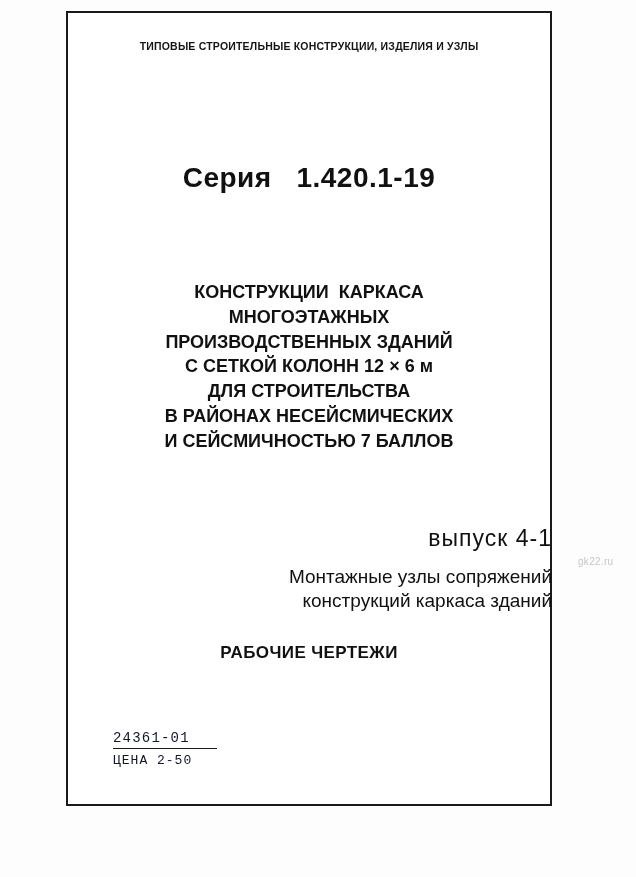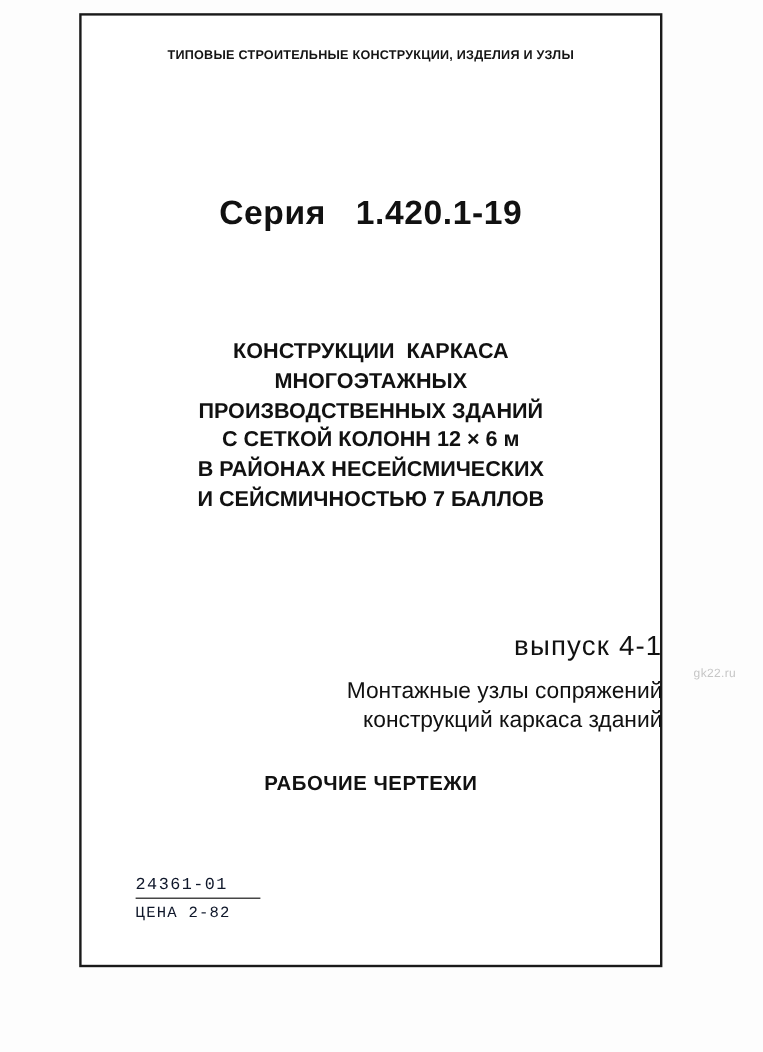--- a/index.html
+++ b/index.html
@@ -175,34 +175,35 @@
 
   <div id="series-block">
     <div id="series-line">Серия   1.420.1-19</div>
   </div>
 
   <div id="title-block">
     <span class="tline">КОНСТРУКЦИИ  КАРКАСА</span>
     <span class="tline">МНОГОЭТАЖНЫХ</span>
     <span class="tline">ПРОИЗВОДСТВЕННЫХ ЗДАНИЙ</span>
     <span class="tline">С СЕТКОЙ КОЛОНН 12 × 6 м</span>
+    <span class="tline">ДЛЯ СТРОИТЕЛЬСТВА</span>
     <span class="tline">В РАЙОНАХ НЕСЕЙСМИЧЕСКИХ</span>
     <span class="tline">И СЕЙСМИЧНОСТЬЮ 7 БАЛЛОВ</span>
   </div>
 
   <div id="issue-block">
     <span id="issue-number">выпуск 4-1</span>
     <span id="issue-desc">
       <span>Монтажные узлы сопряжений</span>
       <span>конструкций каркаса зданий</span>
     </span>
   </div>
 
   <div id="workdraw">РАБОЧИЕ ЧЕРТЕЖИ</div>
 
   <div id="code-block">
     <span id="code-number">24361-01</span>
-    <span id="code-price">ЦЕНА 2-82</span>
+    <span id="code-price">ЦЕНА 2-50</span>
   </div>
 
   <div id="watermark">gk22.ru</div>
 
 </div>
 
 </body></html>

